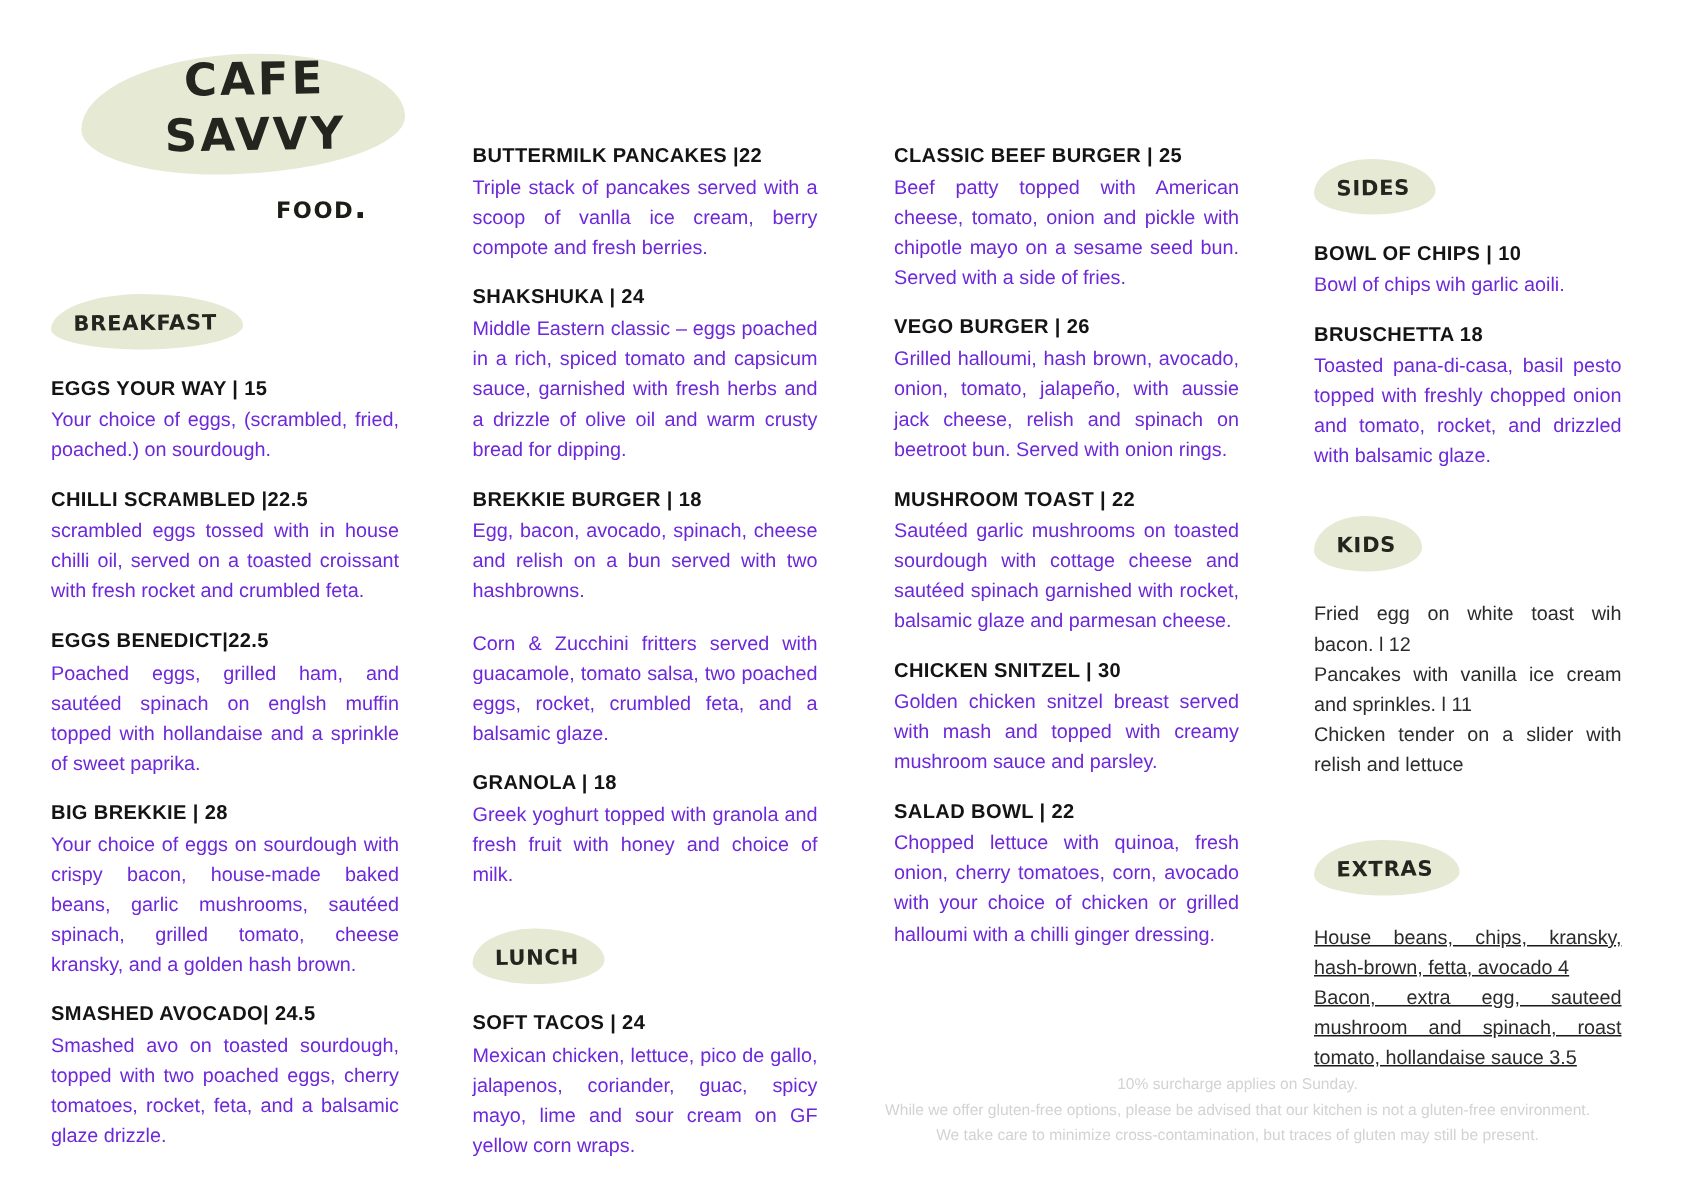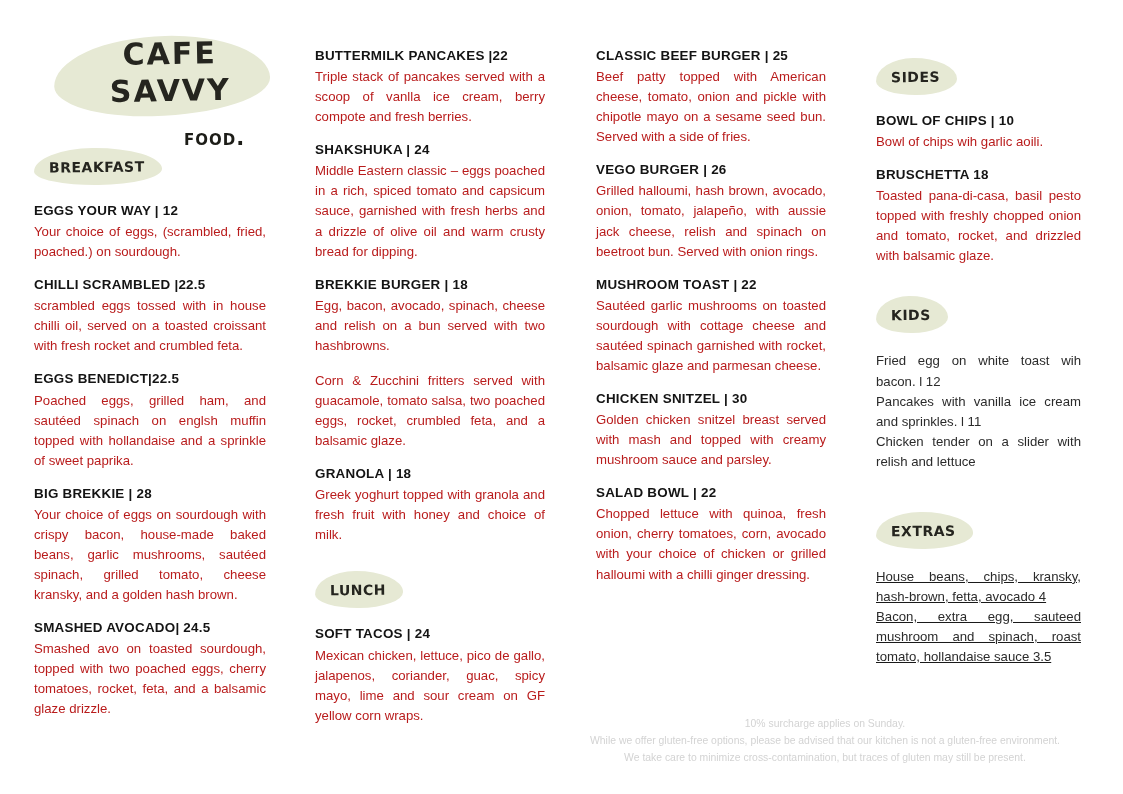--- a/index.html
+++ b/index.html
@@ -122,38 +122,38 @@
     font-size: 13.4px;
     letter-spacing: 0.25px;
     color: #141414;
     margin: 0 0 3px 0;
     line-height: 1.2;
   }
   .item-desc {
     font-family: "Liberation Sans", sans-serif;
     font-size: 13.2px;
     line-height: 1.52;
-    color: #b91c1c;
+    color: #6d28d9;
     margin: 0;
     text-align: justify;
     text-justify: inter-word;
   }
   .plain-lines {
     font-family: "Liberation Sans", sans-serif;
     font-size: 13.2px;
     line-height: 1.52;
     color: #2b2b2b;
     margin: 0;
     text-align: justify;
     text-justify: inter-word;
   }
   .plain-lines .ln { display: block; }
 
   
-  .section { margin-bottom: 2px; }
+  .section { margin-bottom: 2px; margin-top: 48px; }
   .section-gap-lunch { margin-top: 26px; }
   .section-gap-kids { margin-top: 30px; }
   .section-gap-extras { margin-top: 40px; text-decoration: underline; }
 
   
   .footer {
     position: absolute;
     left: 560px;
     top: 716px;
     width: 530px;
@@ -180,21 +180,21 @@
   </div>
 
   <div class="columns">
 
     <div class="col col-1" style="top:148px;">
 
       <div class="section">
         <div class="badge first">breakfast</div>
 
         <div class="item">
-          <div class="item-name">EGGS YOUR WAY | 12</div>
+          <div class="item-name">EGGS YOUR WAY | 15</div>
           <div class="item-desc">Your choice of eggs, (scrambled, fried, poached.) on sourdough.</div>
         </div>
         <div class="item">
           <div class="item-name">CHILLI SCRAMBLED |22.5</div>
           <div class="item-desc">scrambled eggs tossed with in house chilli oil, served on a toasted croissant with fresh rocket and crumbled feta.</div>
         </div>
         <div class="item">
           <div class="item-name">EGGS BENEDICT|22.5</div>
           <div class="item-desc">Poached eggs, grilled ham, and sautéed spinach on englsh muffin topped with hollandaise and a sprinkle of sweet paprika.</div>
         </div>

